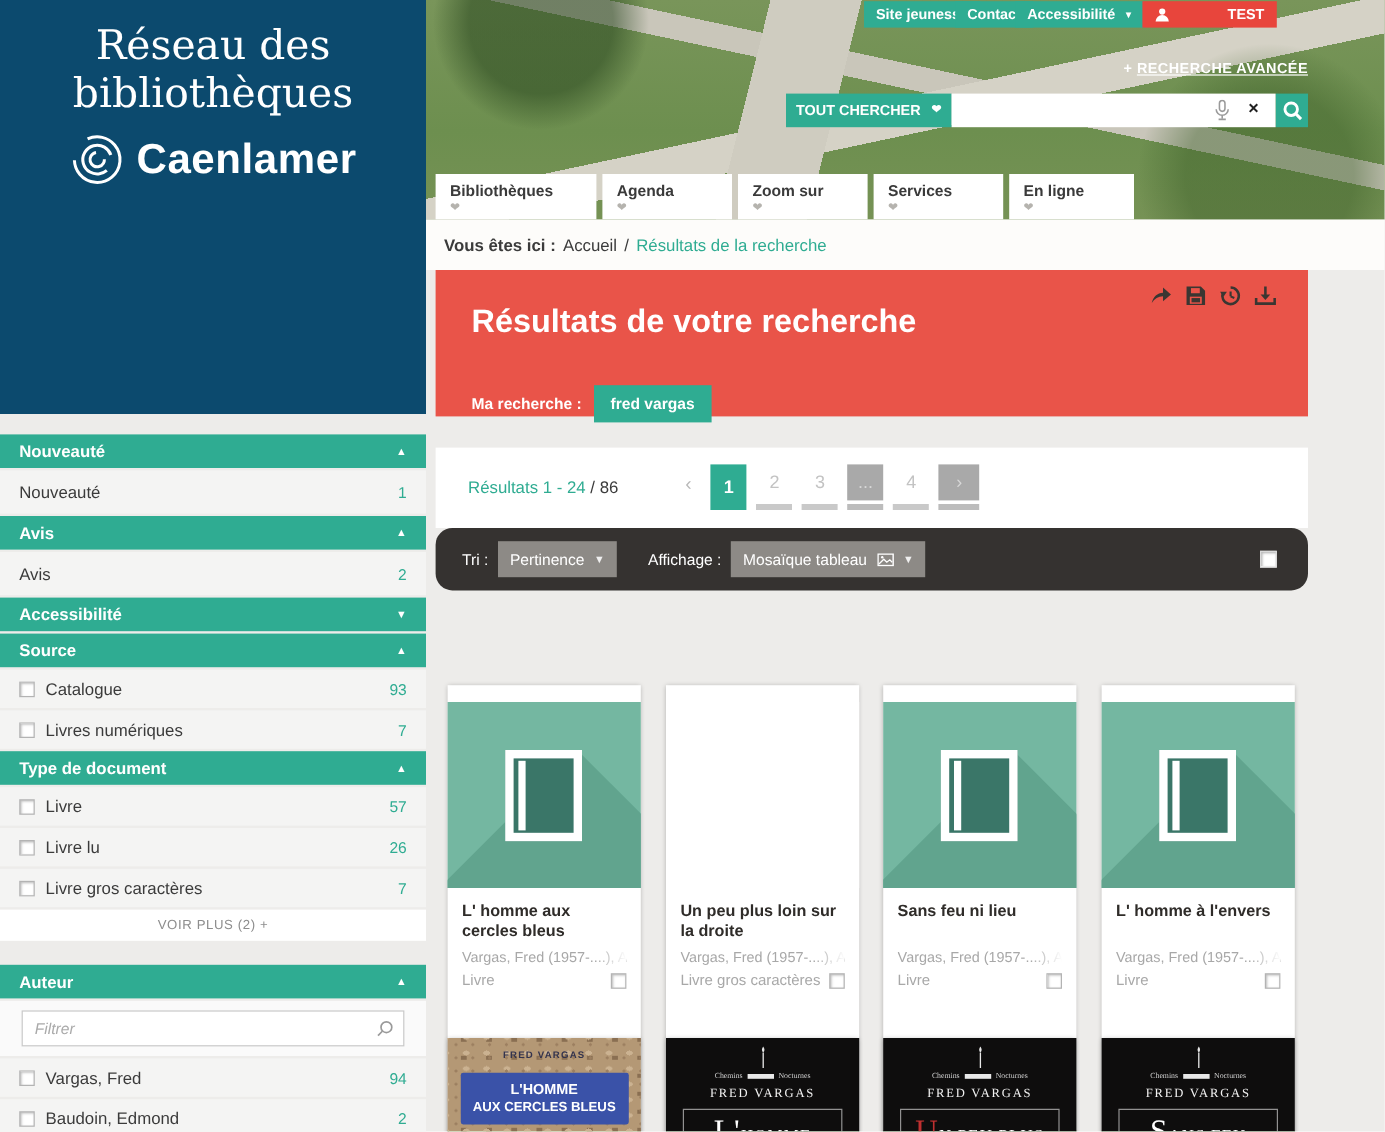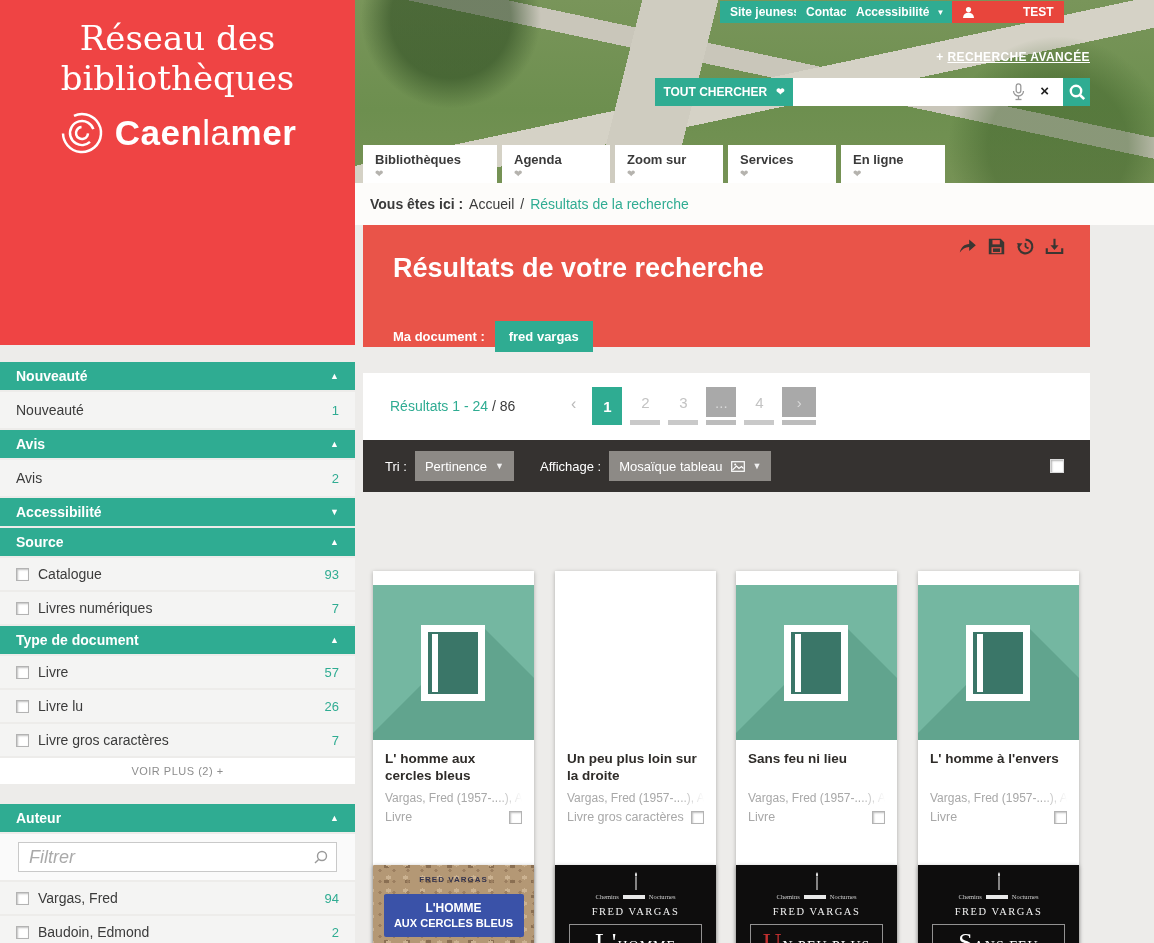--- a/index.html
+++ b/index.html
@@ -1,44 +1,44 @@
 <!DOCTYPE html>
 <html><head>
 <meta charset="utf-8">
 <style>
   * { margin:0; padding:0; box-sizing:border-box; }
   body { font-family:"Liberation Sans", sans-serif; }
   #page { position:relative; width:1154px; height:943px; background:#edecea; overflow:hidden; }
 
   
   #sidebar { position:absolute; left:0; top:0; width:355px; height:943px; }
-  .side-green { position:absolute; left:0; top:0; width:355px; height:345px; background:#ef4444; color:#fff; }
+  .side-green { position:absolute; left:0; top:0; width:355px; height:345px; background:#0c4a6e; color:#fff; }
   .logo { padding-top:18px; text-align:center; }
   .logo-line { font-family:"DejaVu Serif", serif; font-size:34px; line-height:40px; color:#fff; }
   .brand-row { display:flex; align-items:center; justify-content:center; margin-top:12px; gap:10px; }
   .brand-text { font-size:35px; font-weight:bold; letter-spacing:.5px; }
-  .brand-text .lite { font-weight:normal; }
+  .brand-text .lite { font-weight:bold; }
   .refine { position:absolute; left:36px; top:254px; font-size:26px; font-weight:bold; line-height:33px; }
   #facets { position:absolute; left:0; top:362px; width:355px; }
   .f-head { height:28px; background:#2fac92; color:#fff; display:flex; align-items:center;
             padding:0 16px; font-size:14px; font-weight:bold; margin-bottom:2px; cursor:pointer; }
   .f-car { margin-left:auto; font-size:9px; color:#fff; }
   .f-item { background:#f4f4f3; display:flex; align-items:center; padding:0 16px; margin-bottom:2px;
             height:32px; font-size:14px; color:#3b3b3b; }
   .f-item.tall { height:36px; }
   .f-count { margin-left:auto; color:#2fac92; font-size:13px; }
   .cb { width:13px; height:13px; background:#fff; border:1px solid #b3b3b3;
         box-shadow:inset 1px 1px 2px rgba(0,0,0,.25); display:inline-block; flex:0 0 13px; }
   .f-item .cb { margin-right:9px; }
   .voirplus { height:26px; background:#fff; margin-bottom:20px; display:flex; align-items:center;
               justify-content:center; color:#8d8d8d; font-size:11px; letter-spacing:.5px; cursor:pointer; }
   .filter-row { background:#fafafa; padding:8px 18px; margin-bottom:2px; }
   .filter-box { position:relative; }
   .filter-box input { width:100%; height:30px; border:1px solid #c9c9c9; background:#fff;
-                      font-style:italic; font-size:18px; color:#666; padding:0 46px 0 10px;
+                      font-style:italic; font-size:13px; color:#666; padding:0 46px 0 10px;
                       font-family:"Liberation Sans",sans-serif; }
   .filter-box input::placeholder { color:#aaa; font-style:italic; }
   .filter-mag { position:absolute; right:8px; top:7px; }
 
   
   #photo { position:absolute; left:355px; top:0; width:799px; height:183px; overflow:hidden;
     background:
       radial-gradient(circle at 12% 10%, rgba(40,70,30,.55) 0 60px, transparent 90px),
       radial-gradient(circle at 88% 80%, rgba(60,95,40,.45) 0 70px, transparent 110px),
       linear-gradient(104deg, transparent 0 34%, #cfccc0 34% 43%, transparent 43%),
@@ -94,21 +94,21 @@
   .pg-cell { display:flex; flex-direction:column; margin-right:8px; cursor:pointer; }
   .pg-box { width:30px; height:30px; display:flex; align-items:center; justify-content:center;
             font-size:15px; color:#c3c3c3; background:transparent; }
   .pg-bar { height:5px; background:#c9c9c9; margin-top:3px; }
   .pg-cell.active .pg-box { width:30px; height:38px; background:#2fac92; color:#fff; font-weight:bold; }
   .pg-cell.gray .pg-box { background:#a9a9a9; color:#d8d8d8; }
   .pg-cell.gray .pg-bar { background:#bcbcbc; }
   .pg-cell.next .pg-box { width:34px; }
 
   #sortbar { position:absolute; left:363px; top:440px; width:727px; height:52px; background:#353230;
-             display:flex; align-items:center; padding-left:22px; }
+             display:flex; align-items:center; padding-left:22px;border-radius:14px; }
   .sb-label { color:#fff; font-size:13px; }
   .dd { margin-left:8px; height:30px; background:#8d8a86; color:#fff; font-size:13px; display:flex;
         align-items:center; padding:0 10px; gap:8px; cursor:pointer; }
   .dd .dd-car { font-size:9px; color:#efefef; }
   .sb-check { position:absolute; right:26px; top:19px; width:14px; height:14px; background:#fff;
               border:1px solid #dadada; box-shadow:inset 1px 1px 2px rgba(0,0,0,.3); cursor:pointer; }
 
   
   .card { position:absolute; top:571px; width:161px; height:382px; background:#fff;
           box-shadow:0 1px 4px rgba(0,0,0,.28); cursor:pointer; }
@@ -373,21 +373,21 @@
       </span>
       <span>
         <svg width="19" height="19" viewBox="0 0 16 16">
           <line x1="8" y1="1.5" x2="8" y2="8" stroke="#3a3632" stroke-width="1.8"></line>
           <polygon points="4.6,7 11.4,7 8,11" fill="#3a3632"></polygon>
           <path d="M1.5 9.5 v4 h13 v-4" fill="none" stroke="#3a3632" stroke-width="1.8"></path>
         </svg>
       </span>
     </div>
     <div class="ma-row">
-      <span class="ma-label">Ma document :</span>
+      <span class="ma-label">Ma recherche :</span>
       <span class="chip">fred vargas</span>
     </div>
   </div>
 
   <div id="pagerow">
     <div class="summary">
       <span class="rng">Résultats 1 - 24</span>
       <span class="tot">/ 86</span>
     </div>
     <div class="pager">

